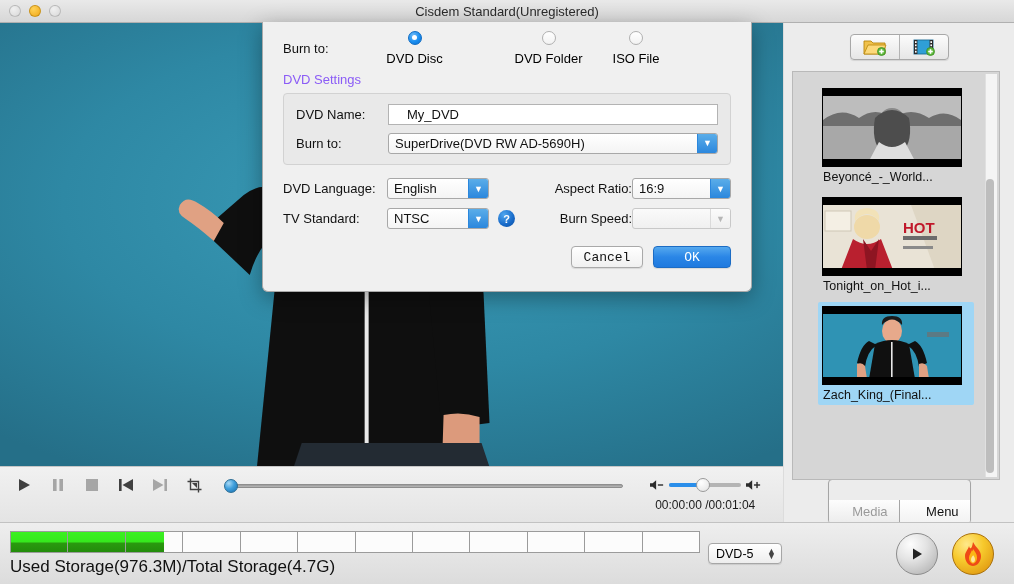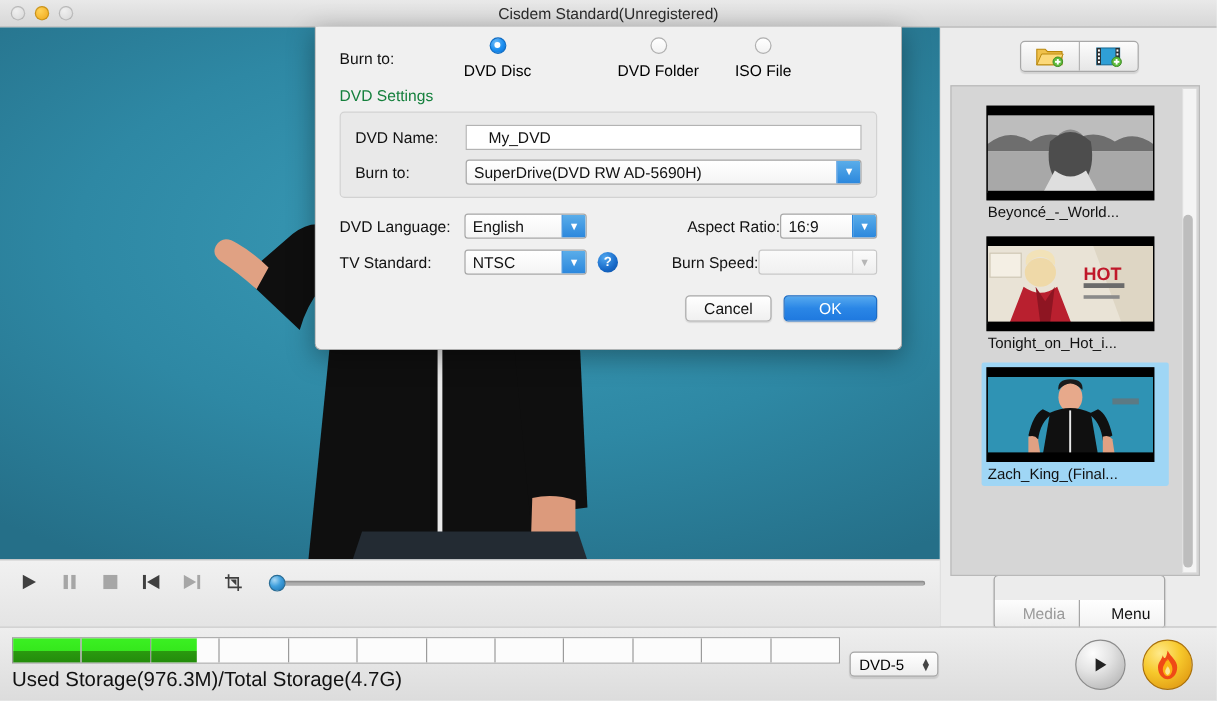--- a/index.html
+++ b/index.html
@@ -260,21 +260,21 @@
     border: 1px solid #b0b0b0;
     display: flex; align-items: center; justify-content: center;
   }
   .radio.on {
     background: radial-gradient(circle at 35% 28%, #6cb9f6 0%, #1b8ef0 55%, #0a6fd0 100%);
     border-color: #0e6cc4;
   }
   .radio.on::after {
     content: ""; width: 5px; height: 5px; border-radius: 50%; background: #fff;
   }
-  .section-title { font-size: 13px; color: #15803d; margin: 14px 0 6px 0; }
+  .section-title { font-size: 13px; color: #8b5cf6; margin: 14px 0 6px 0; }
   .group-box {
     background: #e9e9e9; border: 1px solid #d2d2d2; border-radius: 4px;
     padding: 9px 12px 10px 12px;
   }
   .gb-row { display: flex; align-items: center; height: 22px; }
   .gb-row + .gb-row { margin-top: 7px; }
   .gb-label { width: 92px; font-size: 13px; color: #111; }
   .text-input {
     flex: 1; height: 21px; background: #fff; border: 1px solid #b3b3b3;
     box-sizing: border-box; font-size: 13px; color: #111;
@@ -306,20 +306,21 @@
     display: flex; align-items: center; justify-content: center;
   }
   .opt-right { margin-left: auto; display: flex; align-items: center; }
   .opt-right .opt-label2 { width: 104px; font-size: 13px; color: #111; text-align: right; }
   .dlg-buttons { display: flex; justify-content: flex-end; gap: 10px; margin-top: 16px; }
   .btn {
     min-width: 72px; height: 22px; border-radius: 4px; font-size: 13px;
     display: flex; align-items: center; justify-content: center;
     box-sizing: border-box;
     box-shadow: 0 1px 1px rgba(0,0,0,0.10);
+    font-family: Liberation Mono, monospace;
   }
   .btn-default {
     background: linear-gradient(to bottom, #ffffff, #f0f0f0);
     border: 1px solid #a9a9a9; color: #111;
   }
   .btn-primary {
     background: linear-gradient(to bottom, #55a9ef 0%, #2a86e6 50%, #1f79df 100%);
     border: 1px solid #1c6cc4; color: #fff; min-width: 78px;
   }
   svg { display: block; }
@@ -402,20 +403,38 @@
               <polygon points="5,5 10,5 10,10" fill="#404040"></polygon>
             </svg>
           </div>
         </div>
 
         <div class="seek-wrap">
           <div class="seek-track"></div>
           <div class="seek-knob"></div>
         </div>
 
+        <div class="vol-block">
+          <div class="vol-row">
+            <svg width="14" height="12" viewBox="0 0 16 12">
+              <polygon points="0,4 3,4 7,0.5 7,11.5 3,8 0,8" fill="#2b2b2b"></polygon>
+              <rect x="9" y="5.2" width="6" height="1.6" fill="#2b2b2b"></rect>
+            </svg>
+            <div class="vol-track">
+              <div class="vol-fill"></div>
+              <div class="vol-knob"></div>
+            </div>
+            <svg width="15" height="12" viewBox="0 0 17 12">
+              <polygon points="0,4 3,4 7,0.5 7,11.5 3,8 0,8" fill="#2b2b2b"></polygon>
+              <rect x="9" y="5.2" width="7" height="1.6" fill="#2b2b2b"></rect>
+              <rect x="11.7" y="2.5" width="1.6" height="7" fill="#2b2b2b"></rect>
+            </svg>
+          </div>
+          <div class="time-text">00:00:00 /00:01:04</div>
+        </div>
       </div>
     </div>
 
     <div class="right-col">
       <div class="toolbar">
         <div class="seg-group">
           <div class="seg-btn">
             <svg width="24" height="18" viewBox="0 0 24 18">
               <path d="M1,3 L1,16 L22,16 L22,5 L10,5 L8,3 Z" fill="#f0c14b" stroke="#b8860b" stroke-width="0.9"></path>
               <path d="M1,16 L5,7 L23,7 L19,16 Z" fill="#fcd97a" stroke="#b8860b" stroke-width="0.8"></path>
@@ -609,21 +628,21 @@
 
     <div class="opt-grid">
       <div class="opt-row">
         <span class="opt-label">DVD Language:</span>
         <div class="combo" style="width:102px">
           <span class="cval">English</span>
           <span class="carrow">▼</span>
         </div>
         <div class="opt-right">
           <span class="opt-label2">Aspect Ratio:</span>
-          <div class="combo" style="width:81px">
+          <div class="combo" style="width:99px">
             <span class="cval">16:9</span>
             <span class="carrow">▼</span>
           </div>
         </div>
       </div>
 
       <div class="opt-row">
         <span class="opt-label">TV Standard:</span>
         <div class="combo" style="width:102px">
           <span class="cval">NTSC</span>

